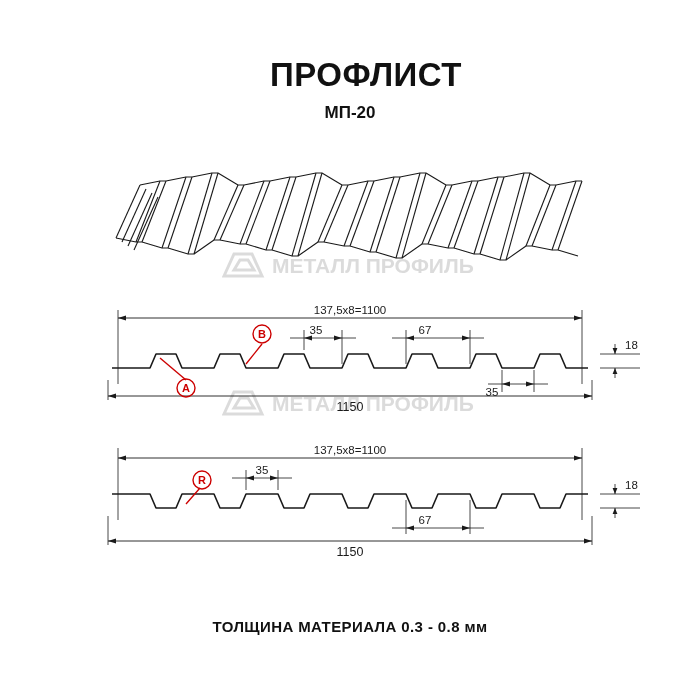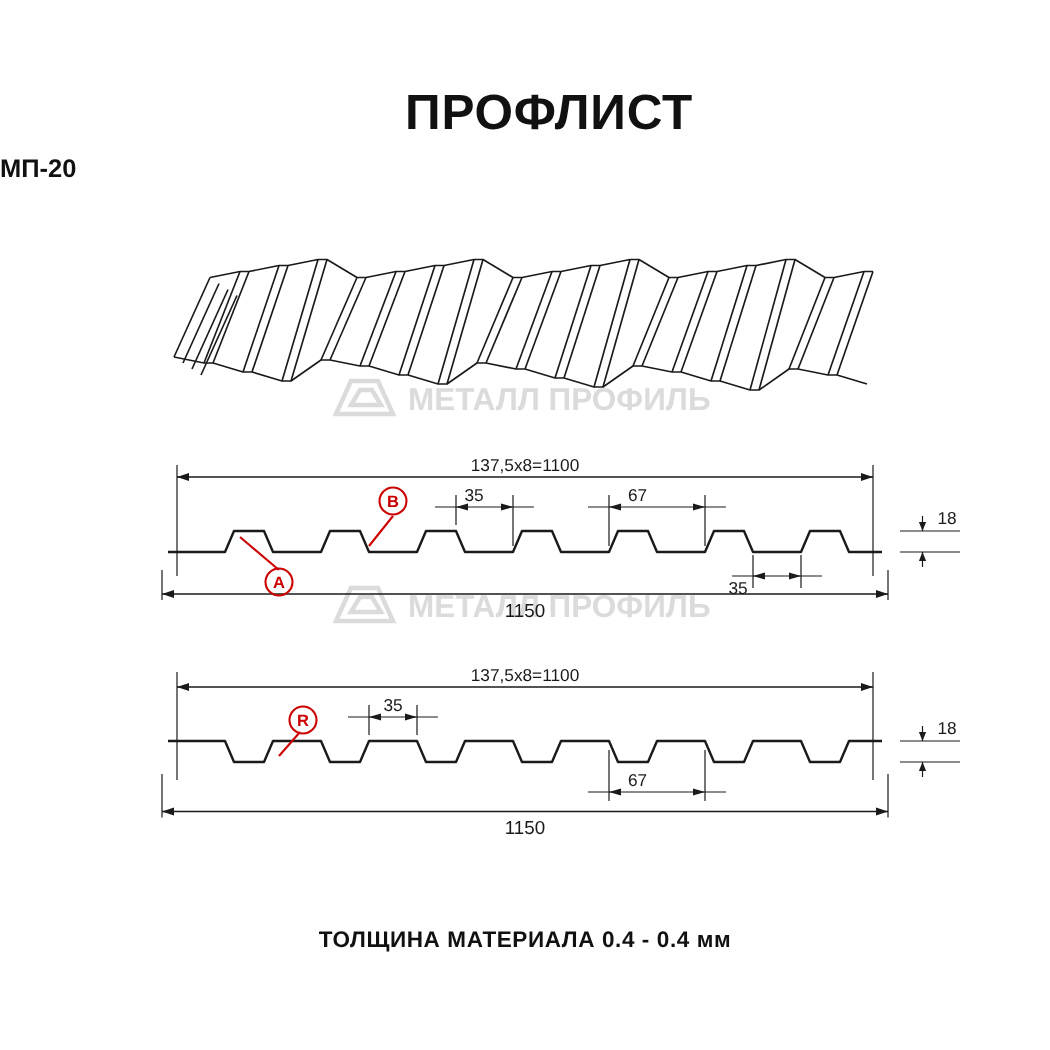--- a/index.html
+++ b/index.html
@@ -29,20 +29,21 @@
     font-size: 33px;
     font-weight: bold;
     letter-spacing: 0.5px;
     color: #111;
   }
   .subtitle {
     position: absolute;
     top: 103px;
     left: 0;
     width: 700px;
+    text-align: center;
     font-size: 17px;
     font-weight: bold;
     color: #111;
   }
   .footer-note {
     position: absolute;
     top: 618px;
     left: 0;
     width: 700px;
     text-align: center;
@@ -290,14 +291,14 @@
       <text x="350" y="556" text-anchor="middle" font-size="12.5" fill="#1a1a1a" font-family="Liberation Sans, sans-serif">1150</text>
 
       <g>
         <line x1="186" y1="504" x2="200" y2="488" stroke="#cc0000" stroke-width="1.4"></line>
         <circle cx="202" cy="480" r="9" fill="none" stroke="#cc0000" stroke-width="1.4"></circle>
         <text x="202" y="484" text-anchor="middle" font-size="11" font-weight="bold" fill="#cc0000" font-family="Liberation Sans, sans-serif">R</text>
       </g>
     </g>
   </svg>
 
-  <div class="footer-note">ТОЛЩИНА МАТЕРИАЛА 0.4 - 0.4 мм</div>
+  <div class="footer-note">ТОЛЩИНА МАТЕРИАЛА 0.3 - 0.8 мм</div>
 </div>
 
 </body></html>

